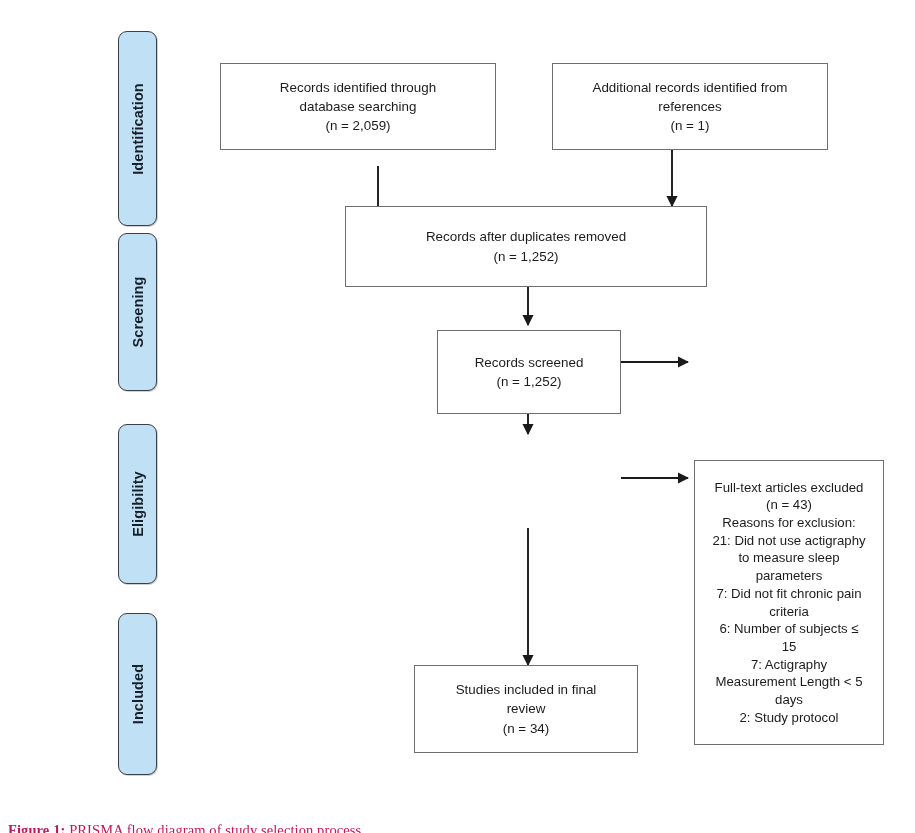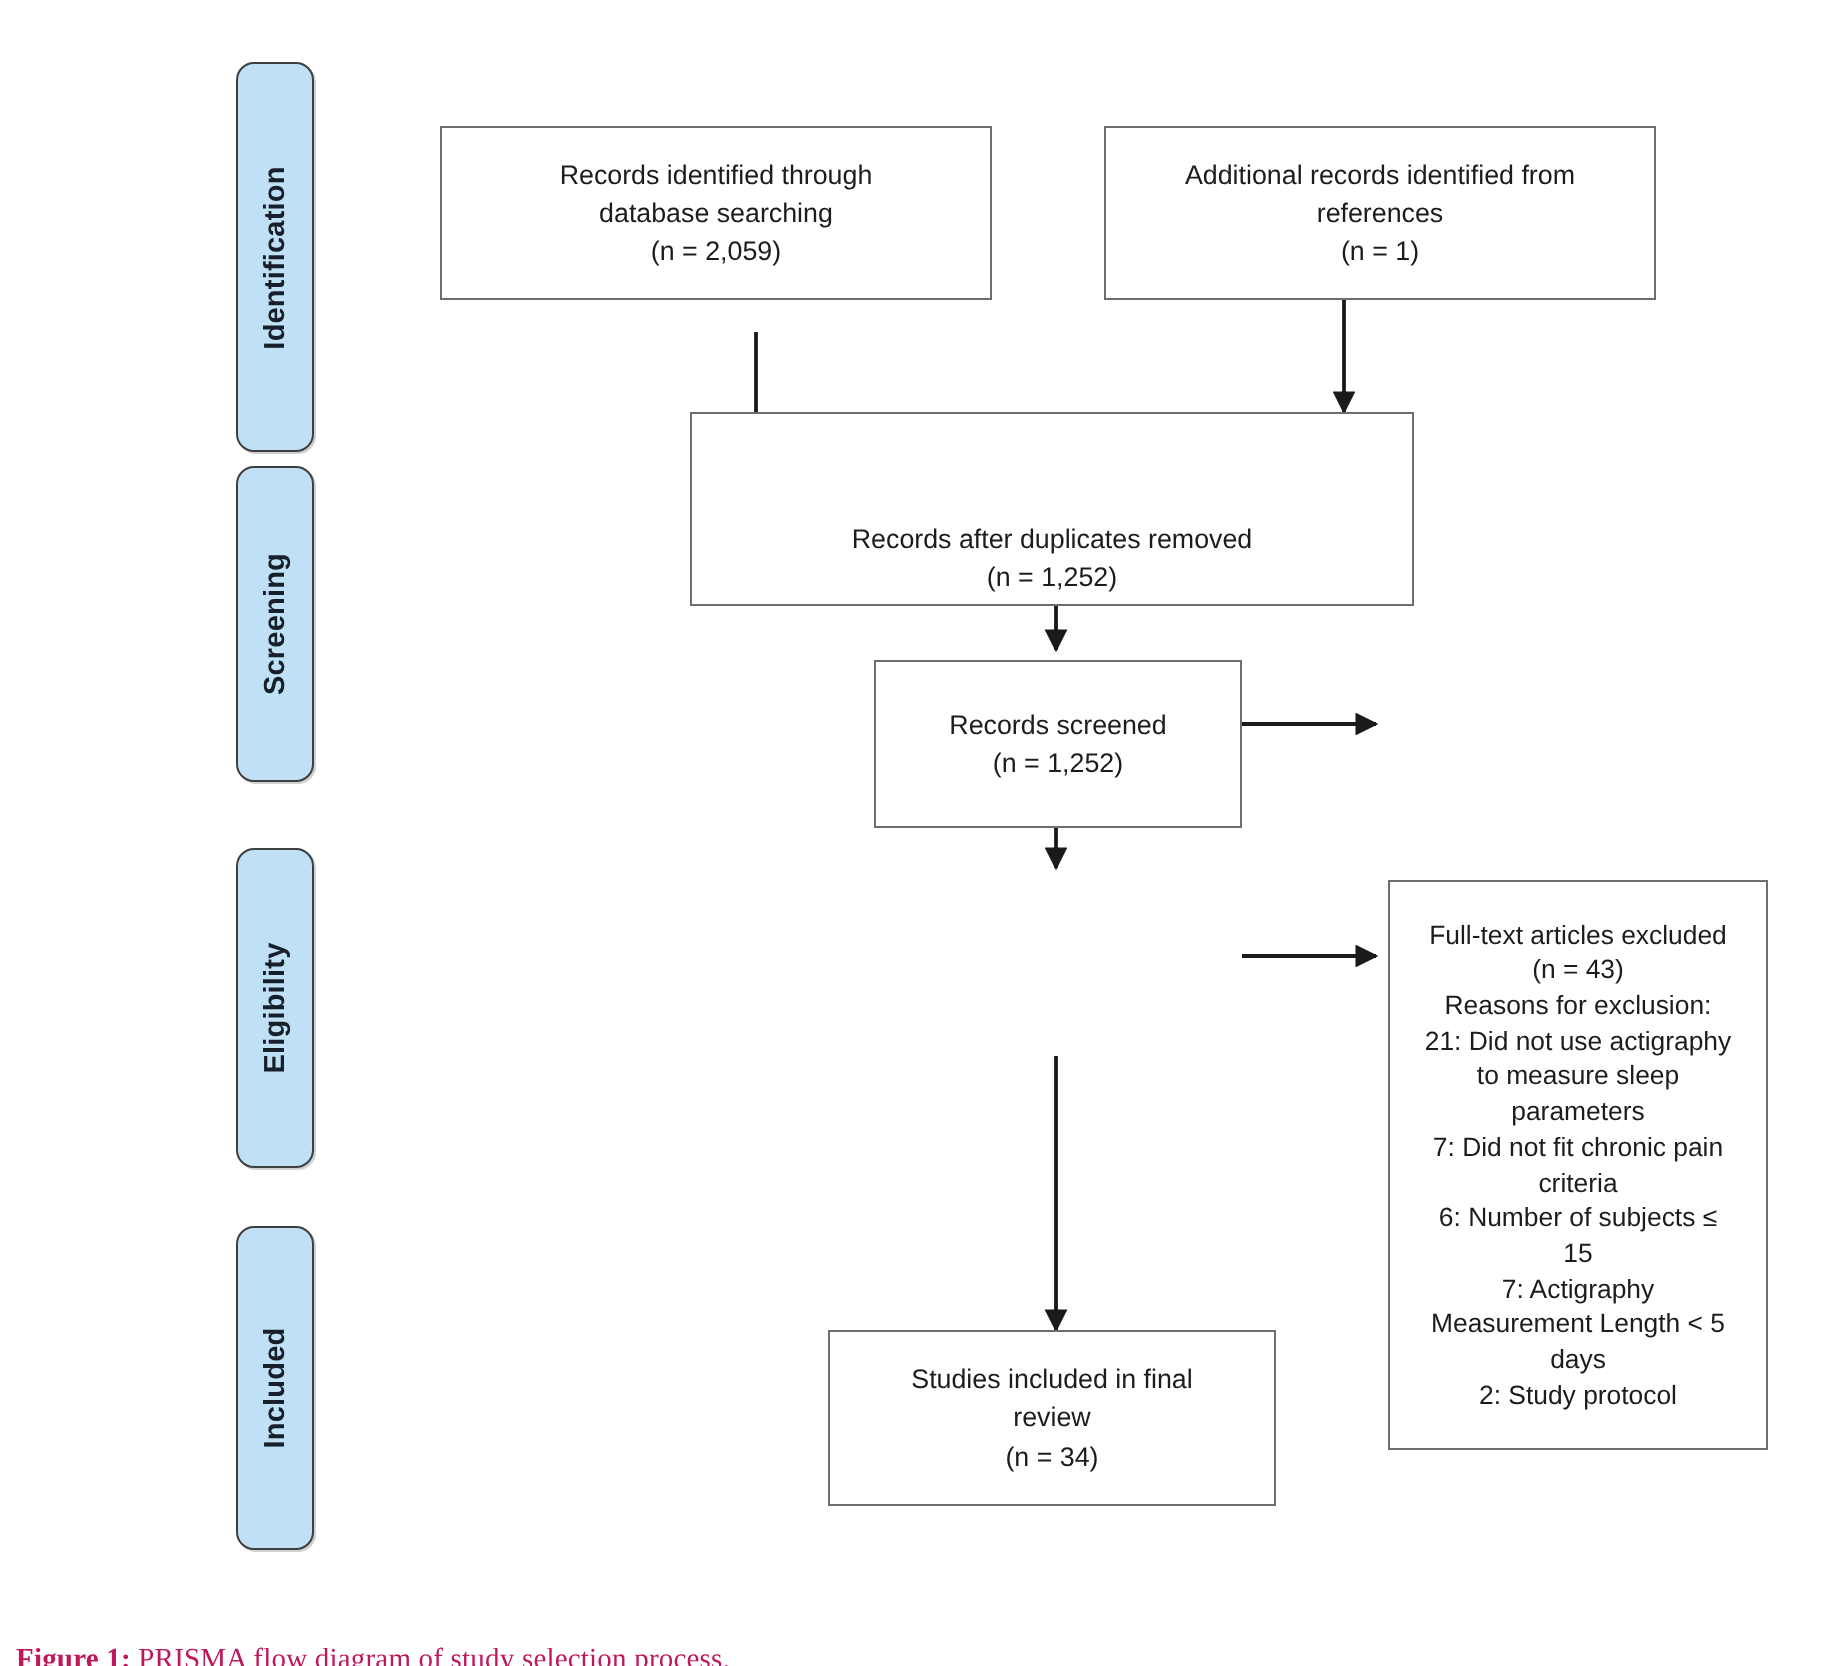--- a/index.html
+++ b/index.html
@@ -141,33 +141,33 @@
 database searching
 (n = 2,059)</span>
   </div>
 
   <div class="flow-box" style="left:534px; top:63px; width:276px; height:87px;margin-left:18px;">
     <span class="box-text">Additional records identified from
 references
 (n = 1)</span>
   </div>
 
-  <div class="flow-box" style="left:345px; top:206px; width:362px; height:97px;align-items:flex-end;">
+  <div class="flow-box" style="left:345px; top:206px; width:362px; height:81px;">
     <span class="box-text">Records after duplicates removed
 (n = 1,252)</span>
   </div>
 
   <div class="flow-box" style="left:437px; top:330px; width:184px; height:84px;">
     <span class="box-text">Records screened
 (n = 1,252)</span>
   </div>
 
 
 
-  <div class="flow-box dense" style="left:694px; top:440px; width:190px; height:285px;">
+  <div class="flow-box dense" style="left:694px; top:460px; width:190px; height:285px;">
     <span class="box-text">Full-text articles excluded
 (n = 43)
 Reasons for exclusion:
 21: Did not use actigraphy
 to measure sleep
 parameters
 7: Did not fit chronic pain
 criteria
 6: Number of subjects ≤
 15

